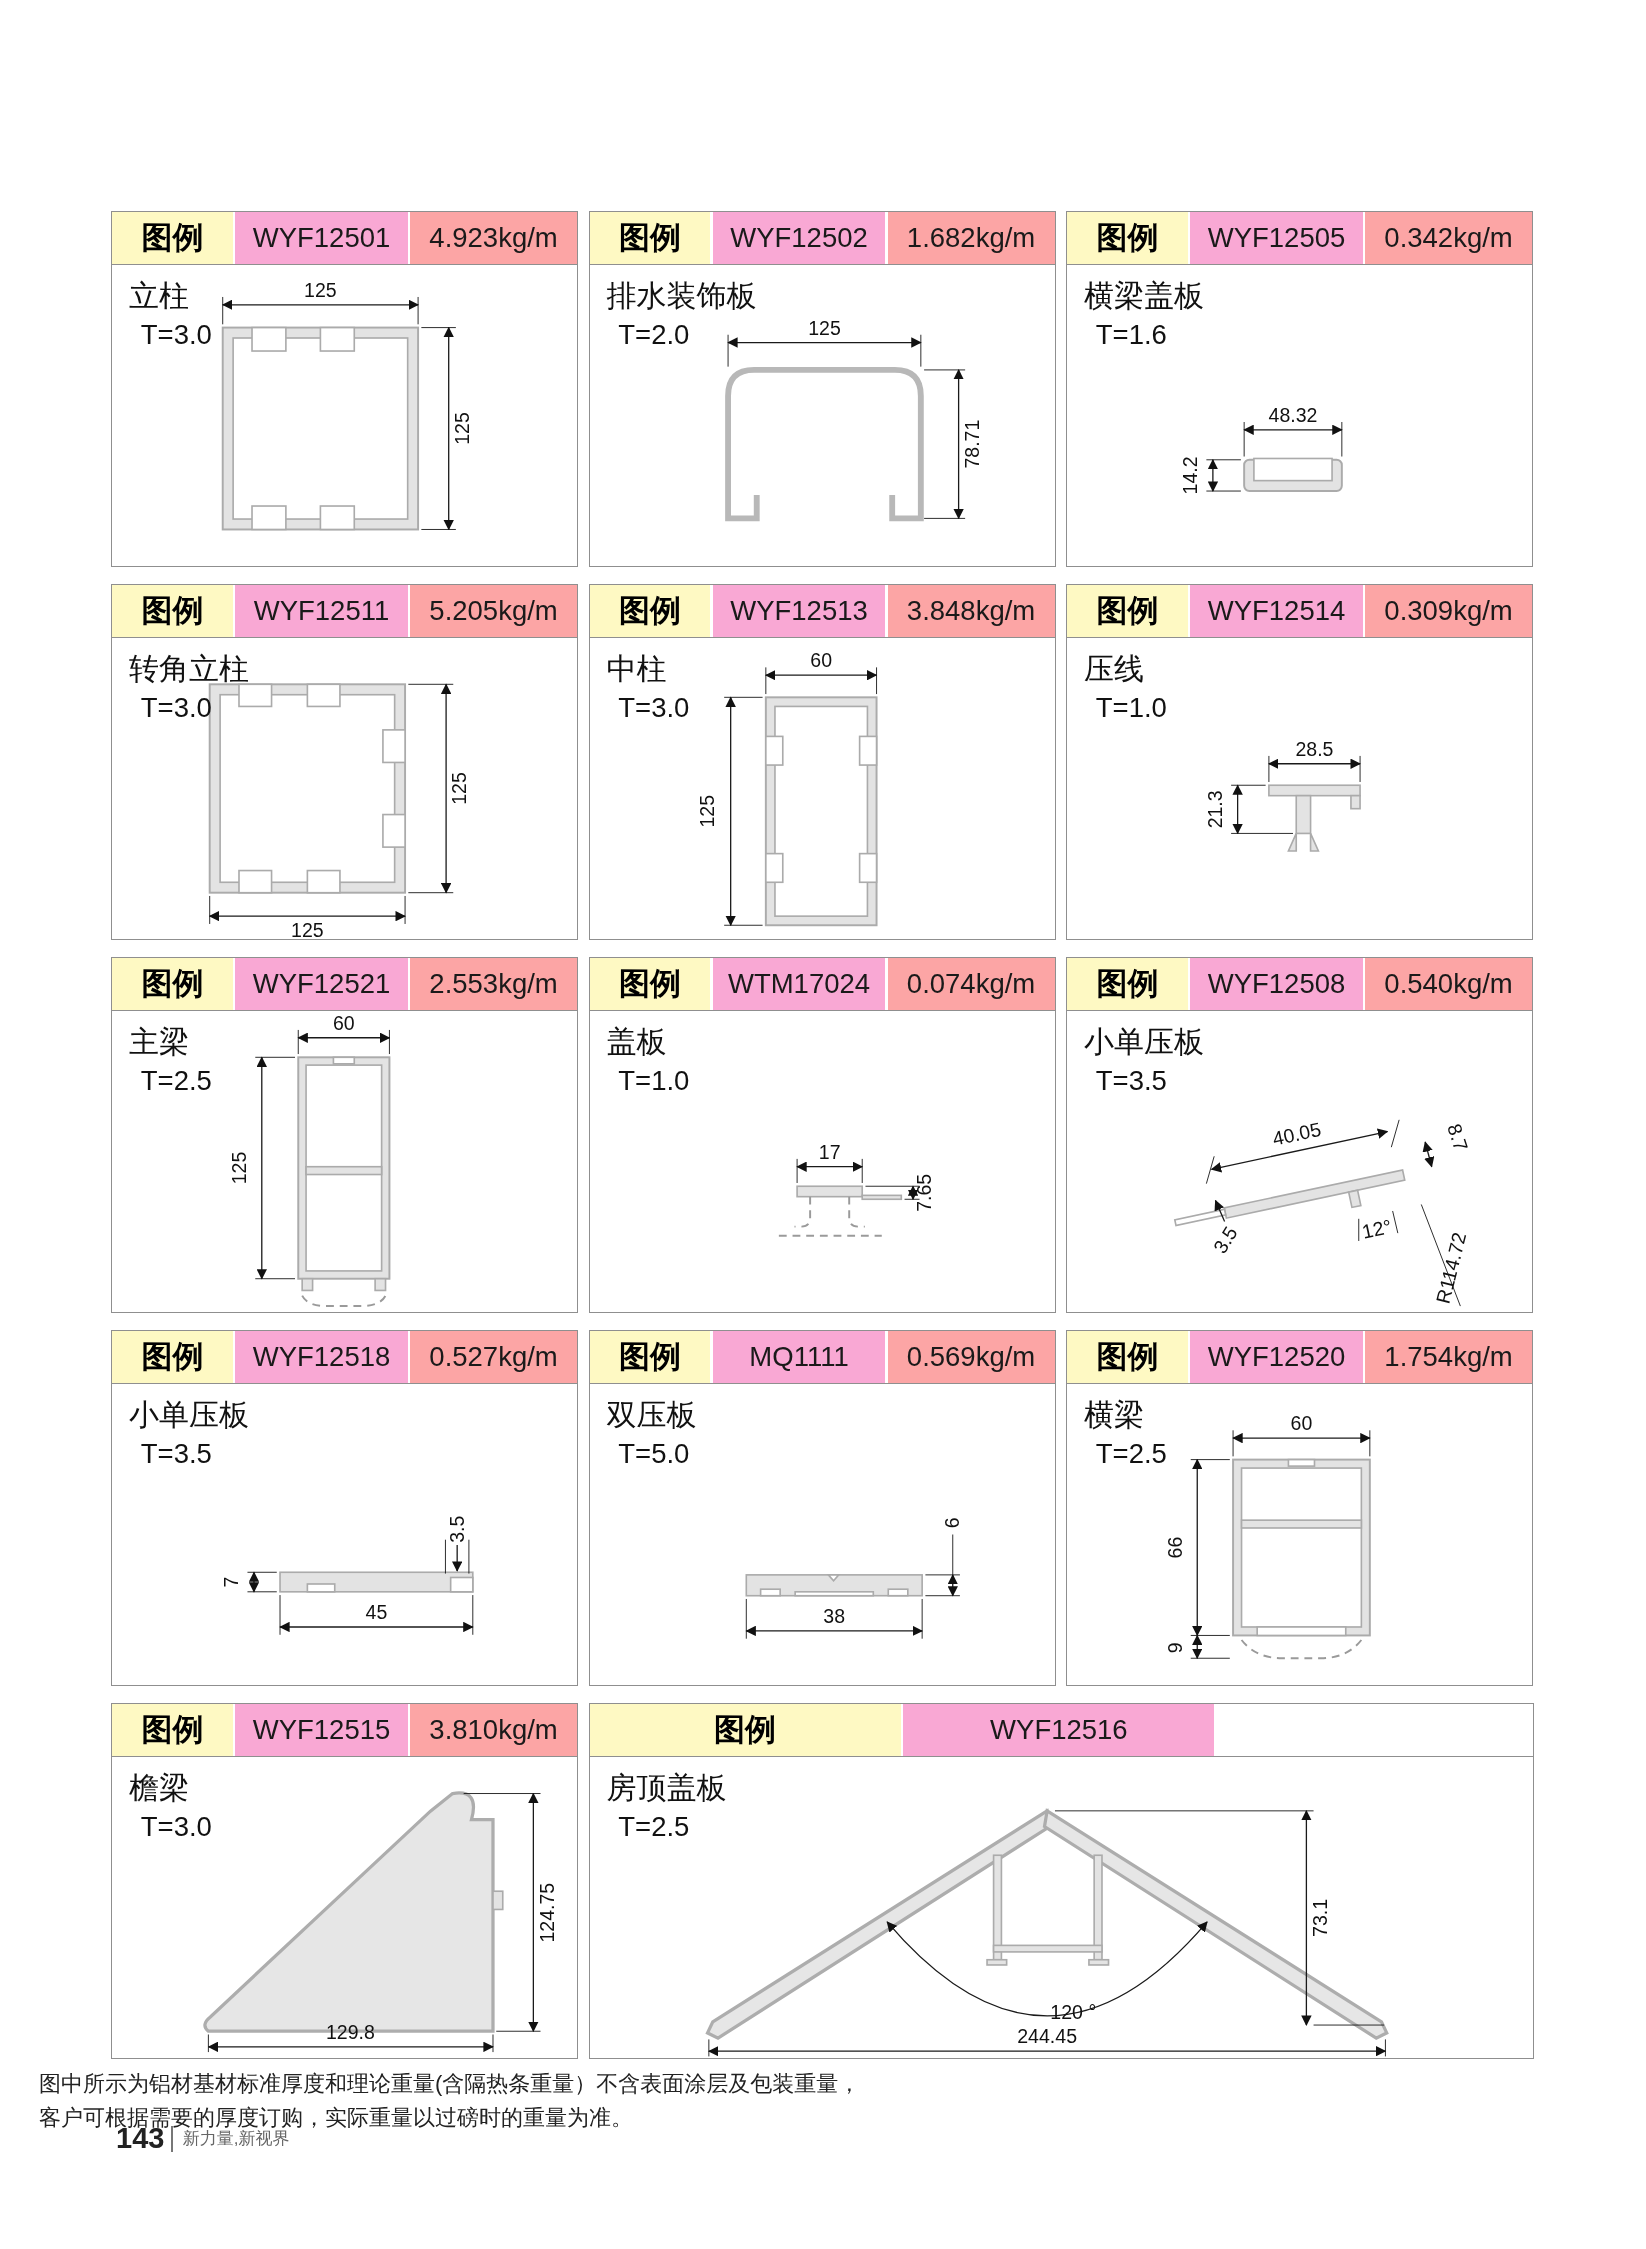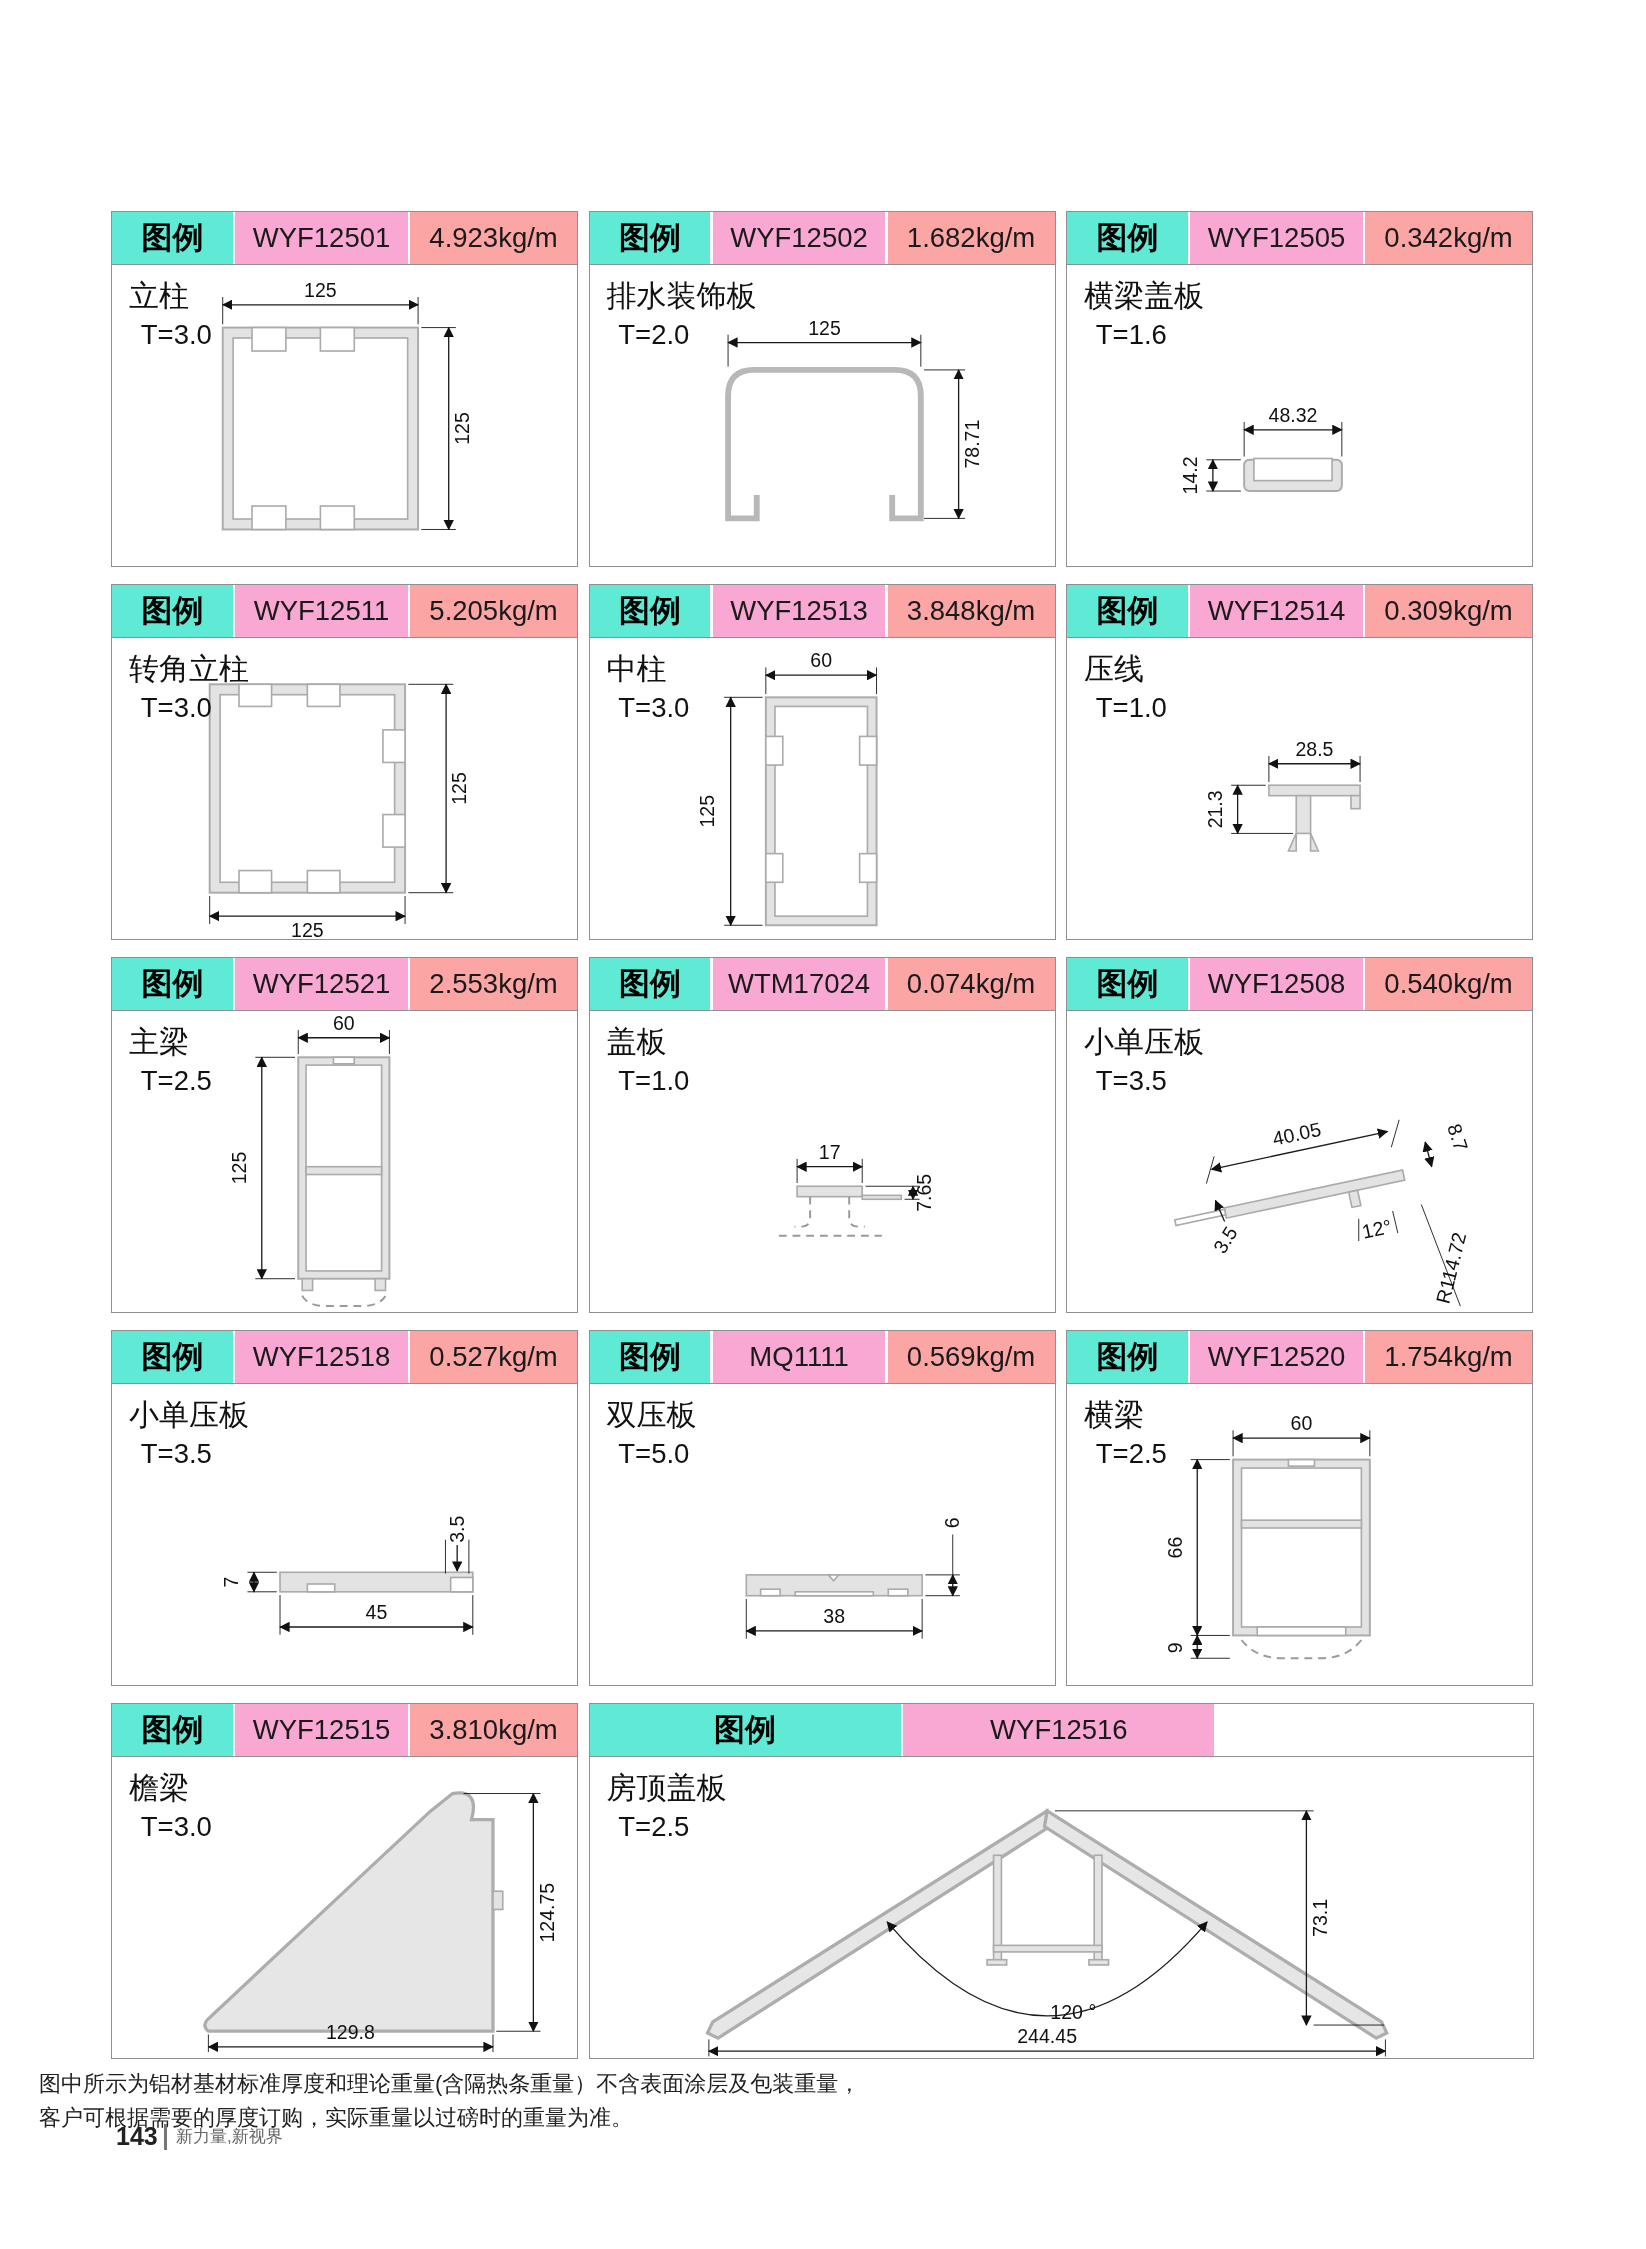--- a/index.html
+++ b/index.html
@@ -4,42 +4,42 @@
 <style>
   html,body{margin:0;padding:0;background:#fff;}
   .page{position:relative;width:1647px;height:2250px;background:#fff;overflow:hidden;
         font-family:"Liberation Sans",sans-serif;color:#111;}
   .grid{position:absolute;left:111px;top:211px;width:1423px;}
   .row{display:flex;gap:10.5px;margin-bottom:17px;}
   .cell{width:467px;border:1.3px solid #8f8f8f;background:#fff;box-sizing:border-box;}
   .cell.wide{width:945px;}
   .hdr{display:flex;gap:2.6px;background:#fff;height:52px;border-bottom:1.3px solid #8f8f8f;}
   .seg{display:flex;align-items:center;justify-content:center;font-size:27.5px;color:#1a1a1a;}
-  .seg.orange{flex:0 0 26%;background:#5eead4;font-weight:bold;font-size:31px;color:#000;}
+  .seg.orange{flex:0 0 26%;background:#fef9c3;font-weight:bold;font-size:31px;color:#000;}
   .seg.yellow{flex:0 0 37%;background:#f9a8d4;}
   .seg.grayseg{flex:1 1 auto;background:#fca5a5;}
   .wide .seg.orange{flex:0 0 33%;}
   .wide .seg.yellow{flex:0 0 33%;}
   .body{position:relative;height:301px;}
   .pname{position:absolute;left:17px;top:10.5px;font-size:30px;line-height:1.35;z-index:2;}
   .pthick{font-size:27.5px;padding-left:11.8px;}
   .body svg{position:absolute;left:0;top:0;width:100%;height:100%;}
   .prof{fill:#E3E3E3;stroke:#ABABAB;stroke-width:3;}
   .pin{fill:#E3E3E3;stroke:#ABABAB;stroke-width:2.5;}
   .hole{fill:#fff;stroke:#ABABAB;stroke-width:2.5;}
   .po{fill:none;stroke:#B8B8B8;stroke-width:9;}
   .pof{fill:#E6E6E6;stroke:#ADADAD;stroke-width:5;}
   .dim{stroke:#1a1a1a;stroke-width:2;fill:none;}
   .ext{stroke:#1a1a1a;stroke-width:1.4;fill:none;}
   .dsh{fill:none;stroke:#9a9a9a;stroke-width:3;stroke-dasharray:12 9;}
   .dt{font-size:30px;fill:#111;text-anchor:middle;font-family:"Liberation Sans",sans-serif;}
   .notes{position:absolute;left:111px;top:2067px;width:1423px;text-align:left;
          transform:translateX(-72px);font-size:22px;line-height:1.55;color:#222;}
   .pageno{position:absolute;left:116px;top:2122px;display:flex;align-items:center;}
-  .pageno .num{font-size:25px;font-weight:bold;color:#222;}
+  .pageno .num{font-size:29px;font-weight:bold;color:#222;}
   .pageno .bar{width:2.6px;height:26px;background:#777;margin:0 9.2px 0 6.5px;}
   .pageno .tag{font-size:17px;color:#666;}
 </style>
 </head>
 <body>
 
 <svg width="0" height="0" style="position:absolute">
   <defs>
     <marker id="arw" viewBox="0 0 10 10" refX="9.2" refY="5" markerWidth="8" markerHeight="8" orient="auto-start-reverse">
       <path d="M0,0 L10,5 L0,10 z" fill="#111"></path>

